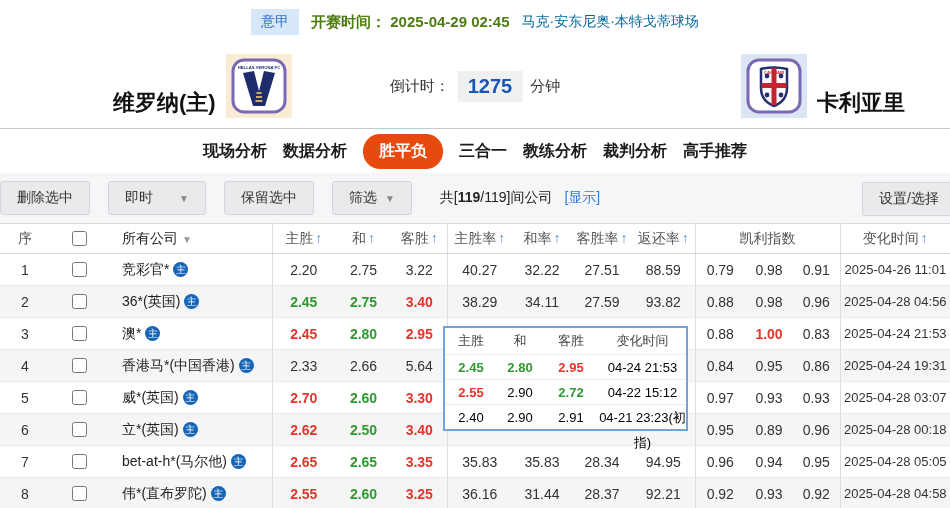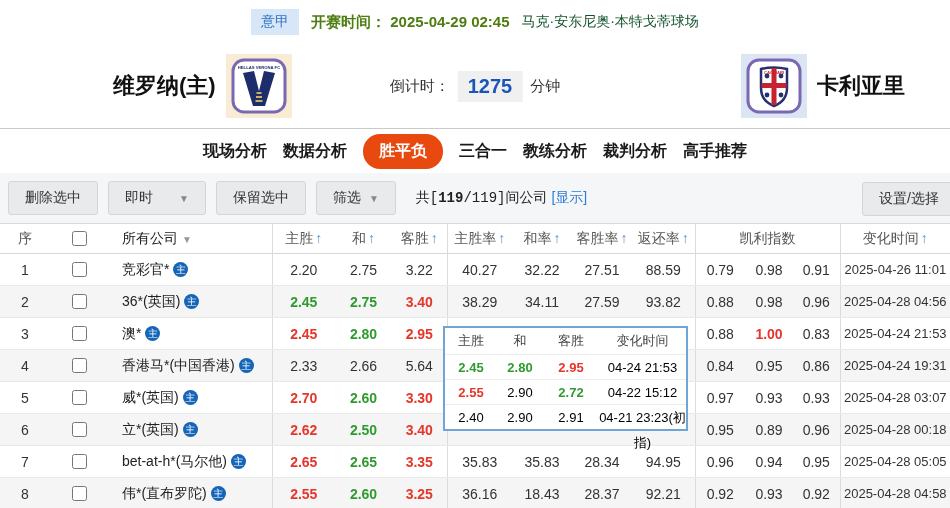--- a/index.html
+++ b/index.html
@@ -5,40 +5,40 @@
   * { box-sizing: border-box; }
   html,body { margin:0; padding:0; }
   body {
     width:950px; height:508px; overflow:hidden; position:relative;
     background:#fff; font-family:"Liberation Sans","DejaVu Sans",sans-serif;
   }
   
   .topbar { height:44px; display:flex; align-items:center; justify-content:center; gap:12px; font-size:14px; }
   .league-badge { background:#d8e7f8; color:#3273c4; padding:4px 10px; font-size:14px; }
   .kickoff { font-weight:bold; font-size:15px; color:#4d7c0f; }
-  .venue { color:#14532d; font-size:14px; }
+  .venue { color:#0369a1; font-size:14px; }
   
   .match-header { height:84px; display:flex; align-items:center; justify-content:space-between; padding:0 45px 0 113px; position:relative; }
-  .team { display:flex; align-items:center; gap:10px; }
+  .team { display:flex; align-items:flex-end; gap:10px; }
   .team-name { font-size:22px; font-weight:bold; color:#111; }
   .logo-box { width:66px; height:64px; display:flex; align-items:center; justify-content:center; }
   .logo-home { background:#f8ecd4; }
   .logo-away { background:#dbe5f3; }
   .countdown { position:absolute; left:50%; transform:translateX(-50%); display:flex; align-items:center; font-size:15px; color:#333; white-space:nowrap; }
   .countdown-value { background:#f0f0f0; color:#1a56b8; font-weight:bold; font-size:20px; padding:4px 10px; margin:0 8px; }
   
   .nav { height:45px; border-top:1px solid #c9c9c9; display:flex; align-items:center; justify-content:center; gap:16px; font-size:16px; color:#1a1a1a; }
   .tab { cursor:pointer; font-weight:600; white-space:nowrap; }
   .tab.active { background:#e8490f; color:#fff; border-radius:17px; padding:7px 16px; }
   
-  .toolbar { height:50px; background:#f4f6f8; display:flex; align-items:center; padding-left:8px; position:relative; font-size:14px; }
+  .toolbar { height:50px; background:#f4f6f8; display:flex; align-items:center; position:relative; font-size:14px;gap:8px; }
   .tbtn { background:#e9eaec; border:1px solid #d3d5d8; border-radius:3px; padding:7px 16px; font-size:14px; color:#333; margin-right:10px; cursor:pointer; white-space:nowrap; }
   .tbtn .caret { color:#888; font-size:10px; margin-left:8px; }
   .tbtn.dropdown .caret { margin-left:26px; }
-  .count-text { color:#222; margin:0 4px 0 10px;font-family:Liberation Mono, monospace; }
+  .count-text { color:#222; margin:0 4px 0 10px; }
   .count-text b { font-weight:bold; }
   .show-link { color:#2b7bd4; cursor:pointer; }
   .settings-btn { position:absolute; right:-16px; top:9px; }
   
   table { border-collapse:collapse; width:950px; table-layout:fixed; font-size:14px; }
   thead td { height:30px; color:#555; border-top:1px solid #d9d9d9; border-bottom:1px solid #d9d9d9; text-align:center; background:#fff; white-space:nowrap; }
   tbody td { height:32px; border-bottom:1px solid #e9e9e9; text-align:center; color:#333; white-space:nowrap; }
   tr.even td { background:#f5f5f5; }
   .gline { border-right:1px solid #dcdcdc; }
   .company-cell { text-align:left !important; padding-left:14px; color:#222; }
@@ -273,21 +273,21 @@
         <td class="time-cell">2025-04-28 05:05</td>
       </tr>
       <tr class="even">
         <td>8</td>
         <td><input type="checkbox" style=""></td>
         <td class="company-cell gline"><span>伟*(直布罗陀)</span><span class="badge-icon">主</span></td>
         <td class="c-red">2.55</td>
         <td class="c-green">2.60</td>
         <td class="gline c-red">3.25</td>
         <td>36.16</td>
-        <td>18.43</td>
+        <td>31.44</td>
         <td>28.37</td>
         <td class="gline">92.21</td>
         <td>0.92</td>
         <td>0.93</td>
         <td class="gline ">0.92</td>
         <td class="time-cell">2025-04-28 04:58</td>
       </tr>
     </tbody>
   </table>
 

